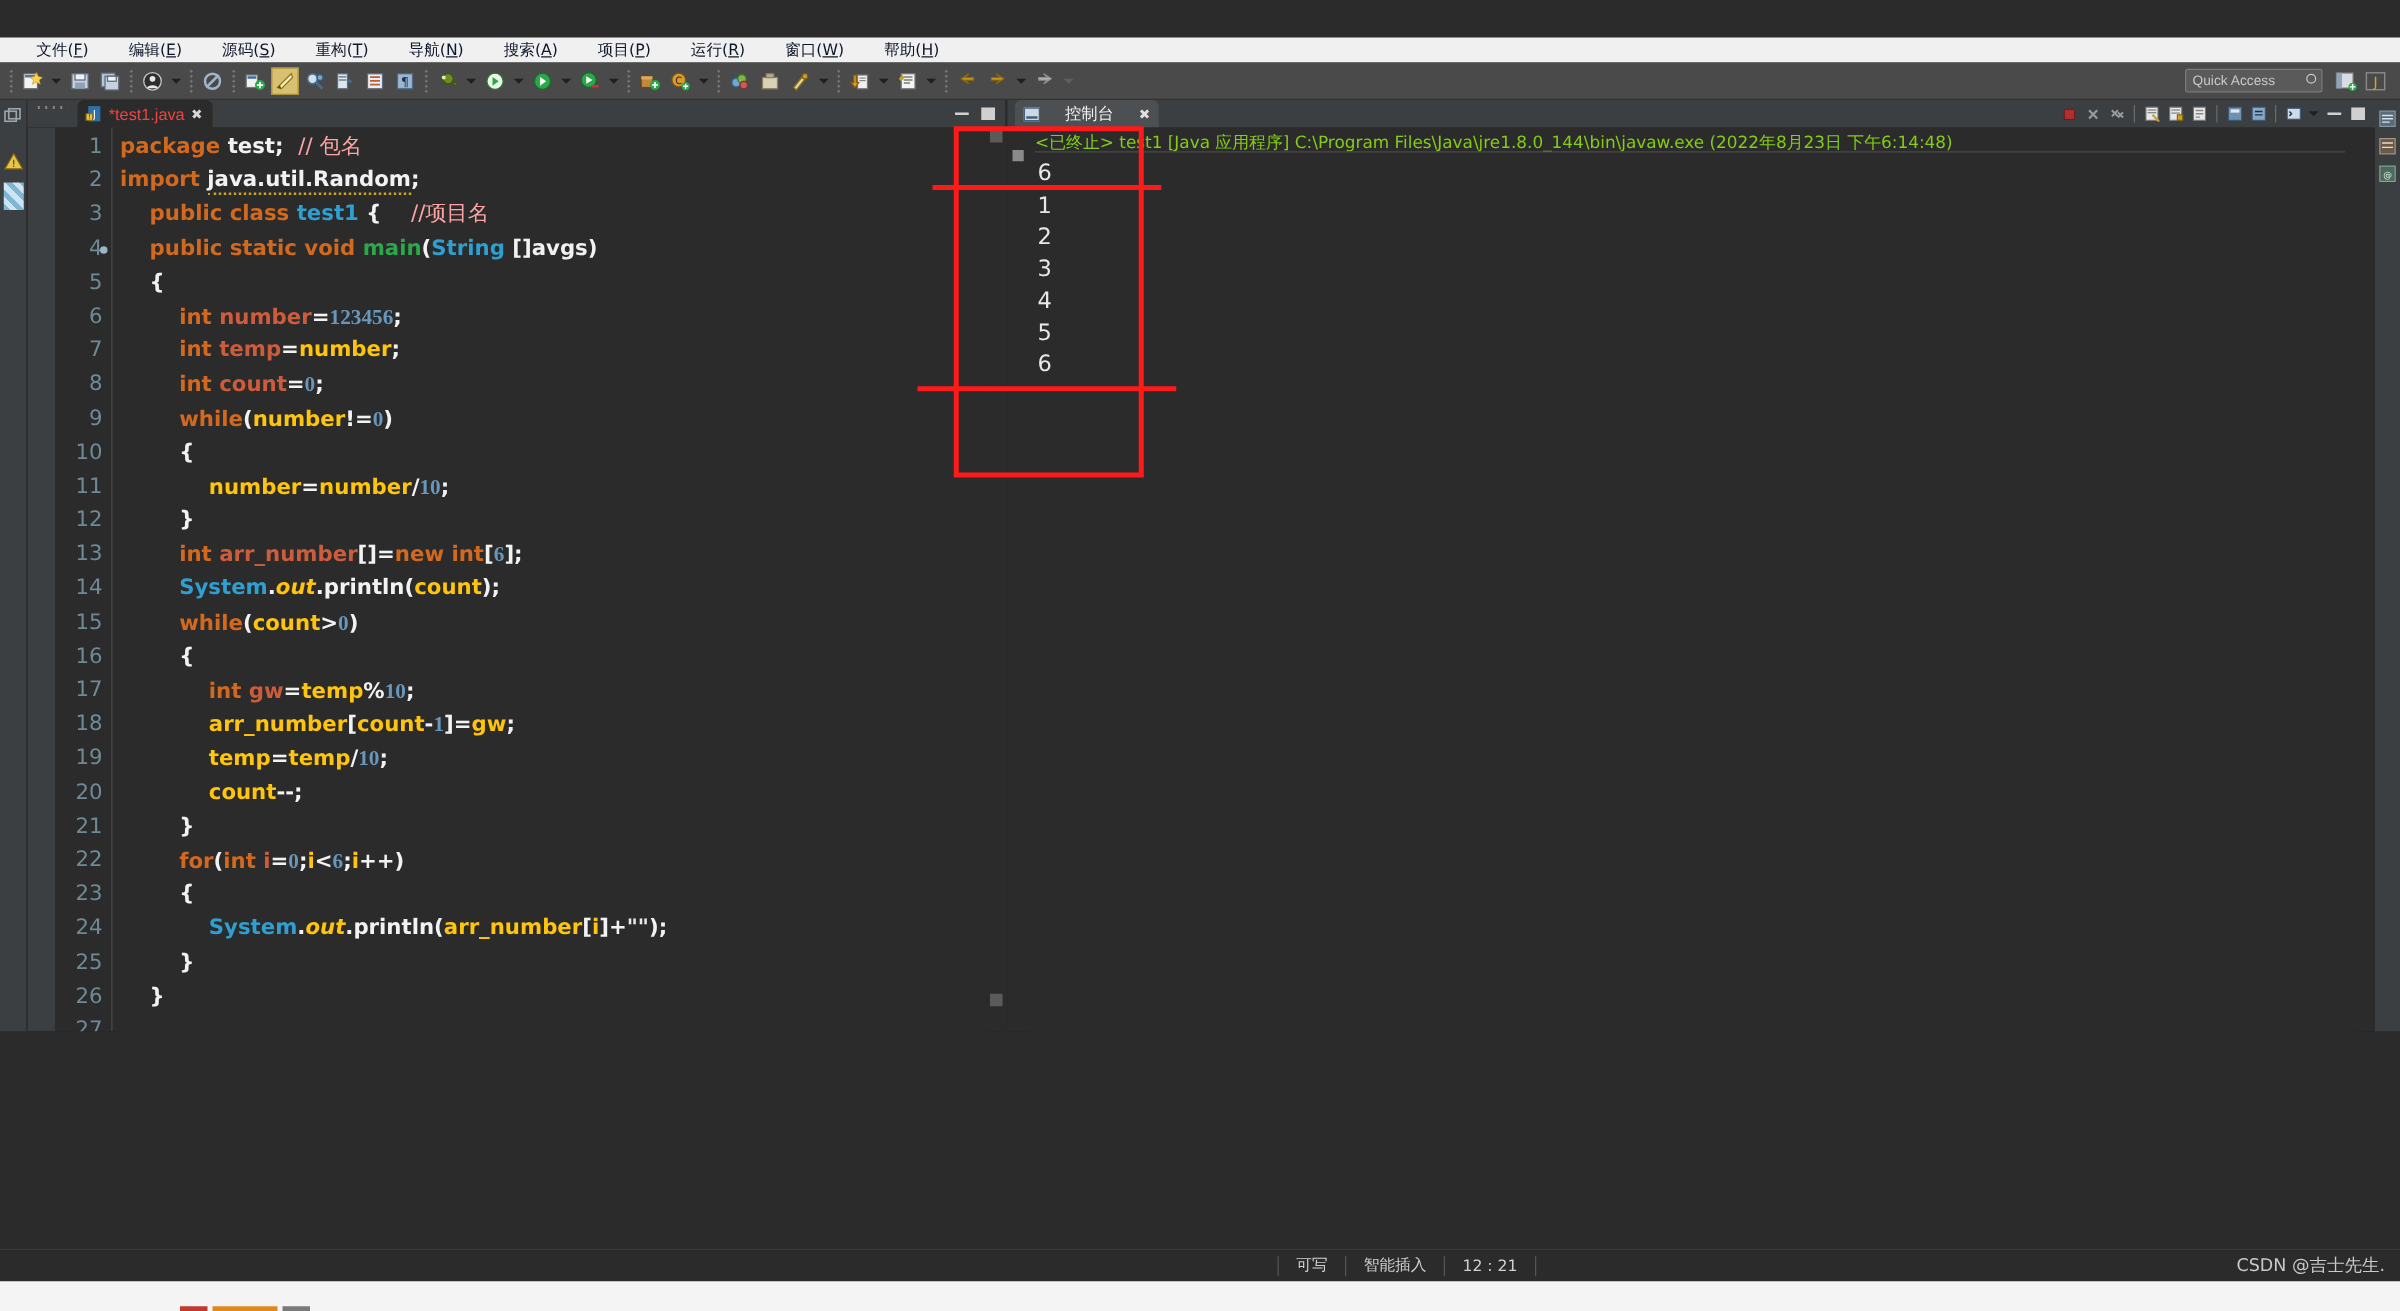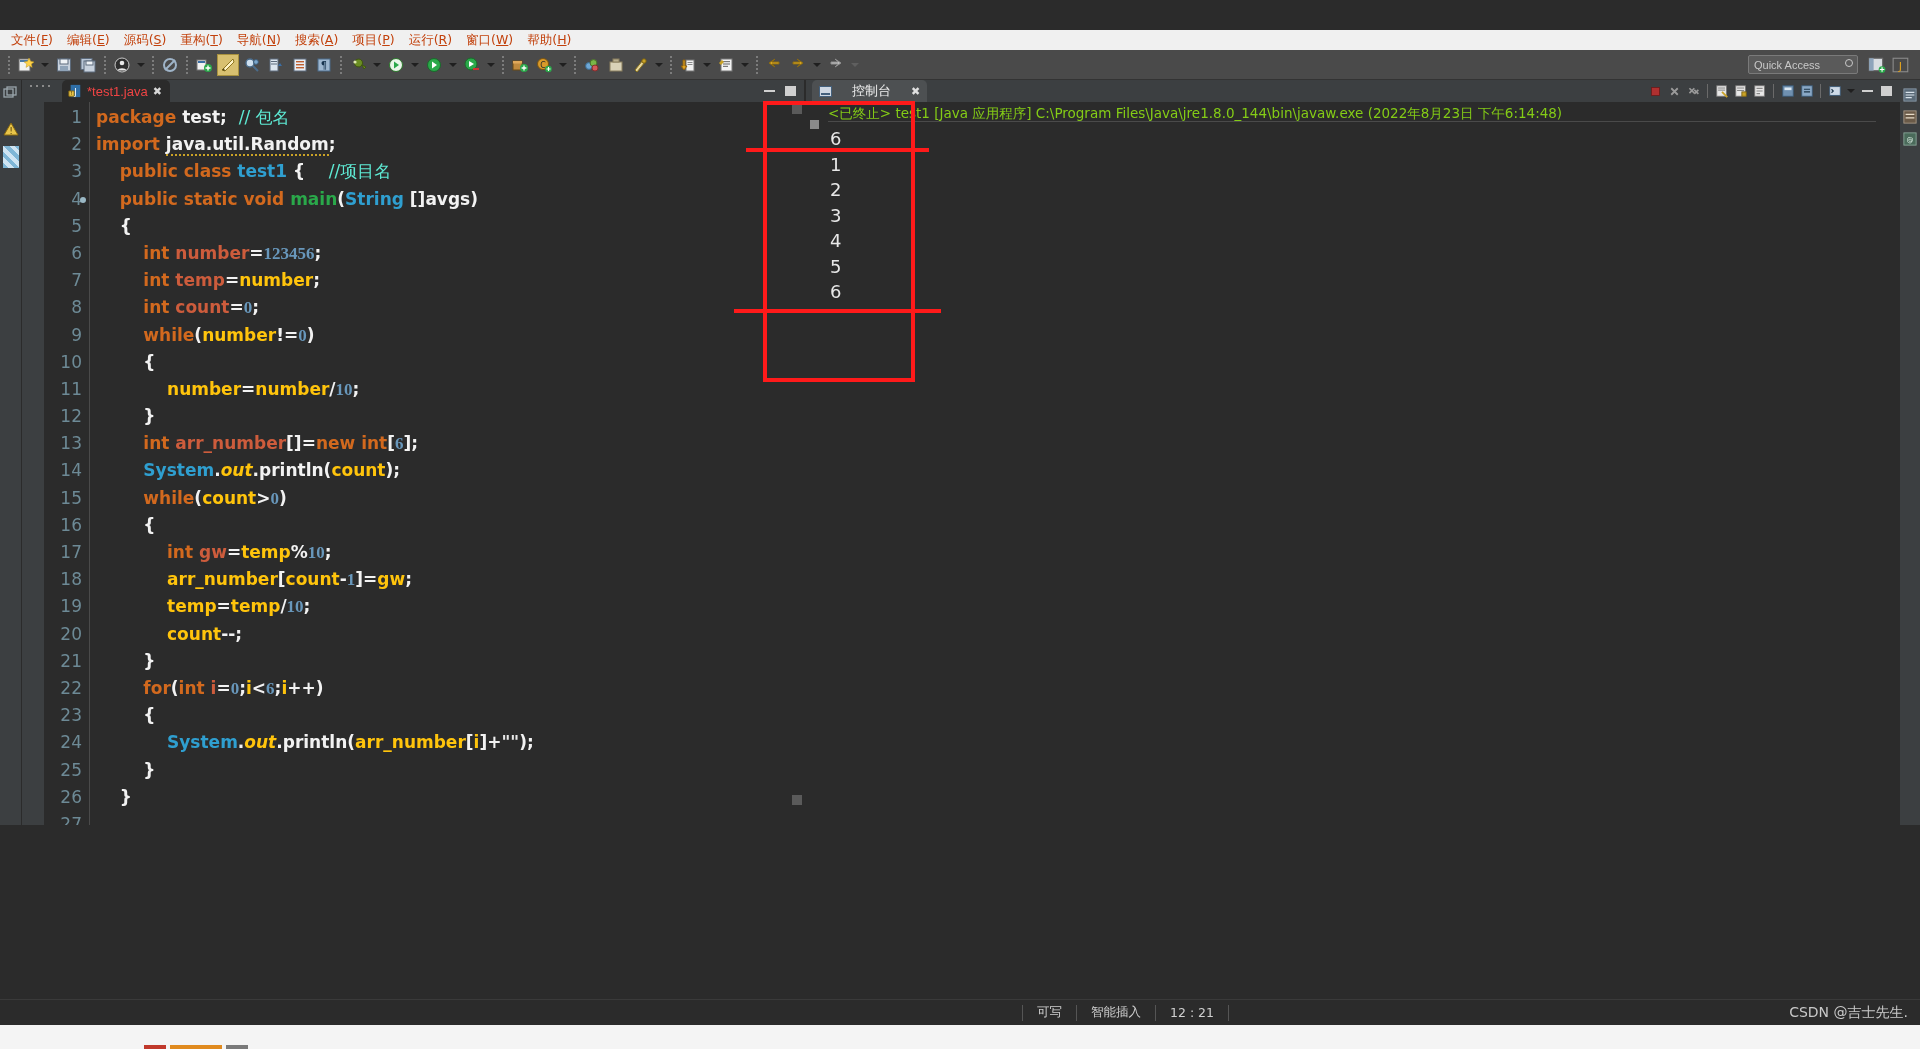--- a/index.html
+++ b/index.html
@@ -31,22 +31,23 @@
   .wb-min { width: 12px; height: 1px; background: #fff; display: block; }
   .wb-max { width: 11px; height: 11px; border: 1px solid #fff; display: block; }
   .wb-close { font-size: 17px; line-height: 17px; font-family: "DejaVu Sans", sans-serif; }
 
   
   .menubar {
     position: absolute; left: 0; top: 30px; width: 1920px; height: 20px;
     background: #f0f0f0; display: flex; align-items: center; padding-left: 4px;
   }
   .menu-item {
-    font-size: 12.5px; color: #c2410c; padding: 2px 7px 2px 7px; white-space: nowrap;
+    font-size: 12.5px; color: #0f172a; padding: 2px 7px 2px 7px; white-space: nowrap;
     font-family: "DejaVu Sans", sans-serif;
+    margin-left: 18px;
   }
   .menu-item u { text-decoration: underline; }
 
   
   .toolbar {
     position: absolute; left: 0; top: 50px; width: 1920px; height: 30px;
     background: #4a4a4a; display: flex; align-items: center; padding-left: 4px;
     border-bottom: 1px solid #333;
   }
   .tb-grip {
@@ -136,21 +137,21 @@
   .cline.cur { background: #323232; }
   .kw   { color: #d2691e; font-weight: bold; }
   .kw2  { color: #cd5c3c; font-weight: bold; }
   .cls  { color: #2f9fd0; font-weight: bold; }
   .mth  { color: #2aa84a; font-weight: bold; }
   .fld  { color: #ffc40c; font-weight: bold; }
   .var  { color: #ffc40c; font-weight: bold; }
   .num  { color: #6897bb; font-weight: bold; font-family: Liberation Serif, serif; }
   .str  { color: #e8e8e8; font-weight: bold; }
   .plain{ color: #f2f2f2; font-weight: bold; }
-  .cmt  { color: #5eead4; }
+  .cmt  { color: #fca5a5; }
   .pnc  { color: #f2f2f2; font-weight: bold; }
   .sq {
     border-bottom: 2px dotted #c9a227;
     margin-top: 24px;
   }
   .vscroll-e {
     position: absolute; right: 0; top: 22px; width: 14px; height: 723px; background: #2b2b2b;
   }
   .vscroll-e .thumb {
     position: absolute; left: 2px; top: 2px; width: 10px; height: 10px; background: #5a5a5a;

